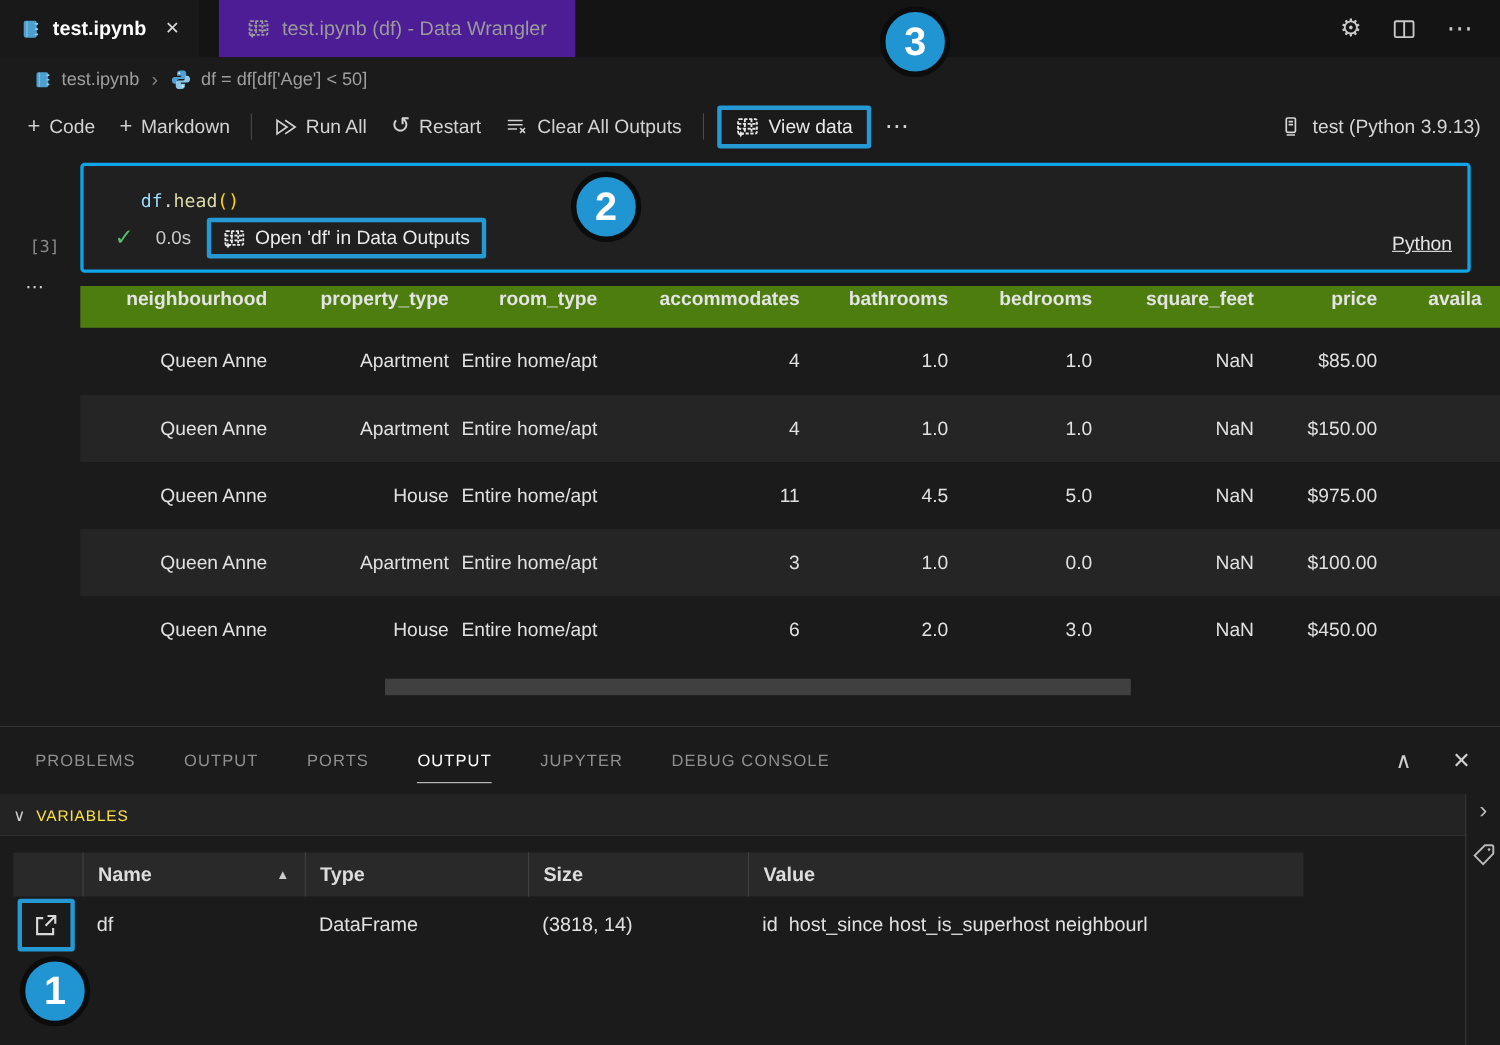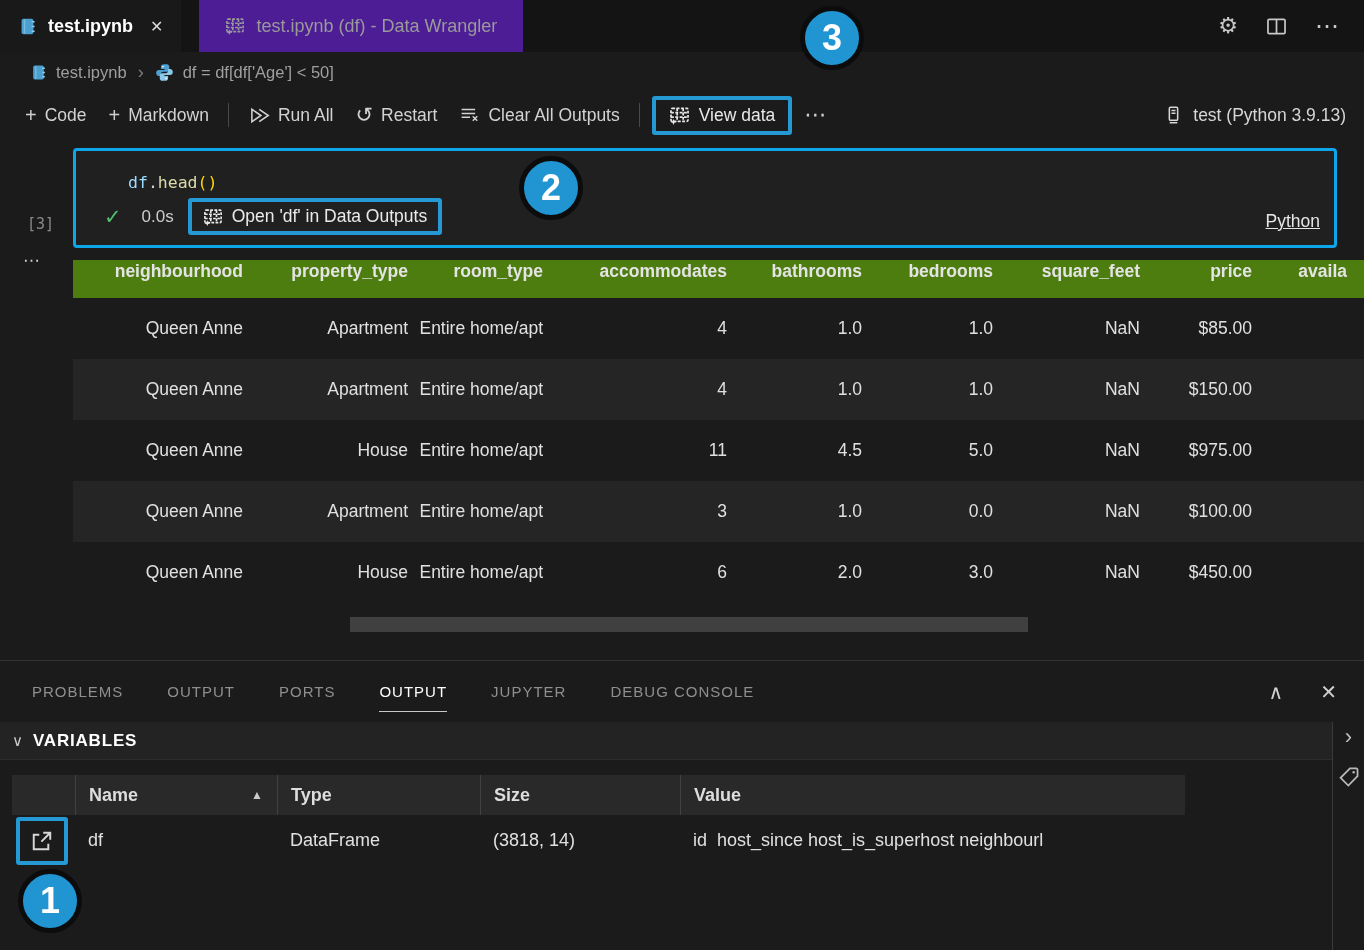--- a/index.html
+++ b/index.html
@@ -60,21 +60,21 @@
   
   .panel-divider { position:absolute; top:660px; left:0; right:0; height:1px; background:#343434; }
   .panel-tabs { position:absolute; top:661px; left:0; right:0; height:61px; display:flex; align-items:center; padding-left:32px; gap:44px; font-size:15px; letter-spacing:1px; color:#8f8f8f; background:#1b1b1c; }
   .ptab { padding-bottom:11px; padding-top:11px; border-bottom:1.5px solid transparent; cursor:pointer; white-space:nowrap; }
   .ptab.active { color:#ffffff; border-bottom-color:#c8c8c8; }
   .panel-actions { margin-left:auto; display:flex; align-items:center; gap:36px; padding-right:26px; color:#d0d0d0; }
   .chevup-glyph { font-size:20px; } .closep-glyph { font-size:20px; }
 
   .variables-bar { position:absolute; top:722px; left:0; width:1332px; height:38px; background:#232324; display:flex; align-items:center; gap:10px; padding-left:12px; border-bottom:1px solid #2e2e2e; }
   .chevdown-glyph { font-size:15px; color:#cccccc; }
-  .variables-title { font-size:17px; font-weight:700; letter-spacing:0.8px; color:#ffffff; }
+  .variables-title { font-size:14px; font-weight:400; letter-spacing:0.8px; color:#fde047; }
 
   .var-head { position:absolute; top:775px; left:12px; width:1173px; height:40px; background:#29292a; display:flex; align-items:center; font-size:18px; font-weight:700; color:#dddddd; }
   .vh { border-left:1px solid #414142; height:100%; display:flex; align-items:center; padding-left:13px; }
   .vh.first { border-left:none; }
   .vc-icon{width:63px;} .vc-name{width:202px;} .vc-type{width:203px;} .vc-size{width:200px;} .vc-value{width:505px;}
   .sort-glyph { font-size:12px; color:#cccccc; margin-left:auto; margin-right:14px; }
   .var-row { position:absolute; top:815px; left:12px; width:1320px; height:50px; display:flex; align-items:center; font-size:18px; color:#e0e0e0; }
   .vr { padding-left:13px; }
   .vr.value-cell { white-space:pre; overflow:hidden; width:640px; }
   .var-icon-box { position:absolute; top:817px; left:16px; width:52px; height:48px; display:flex; align-items:center; justify-content:center; color:#d8d8d8; cursor:pointer; }

